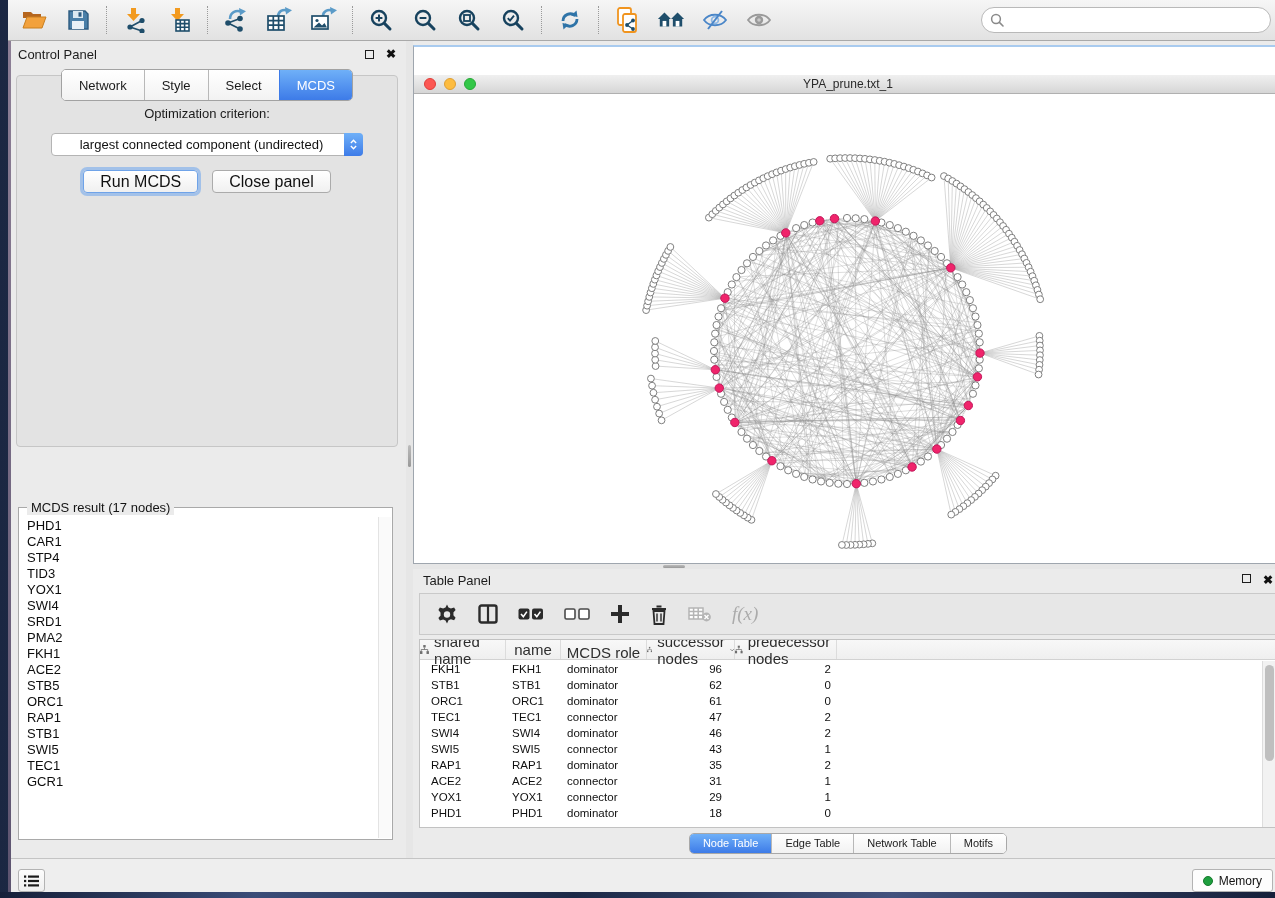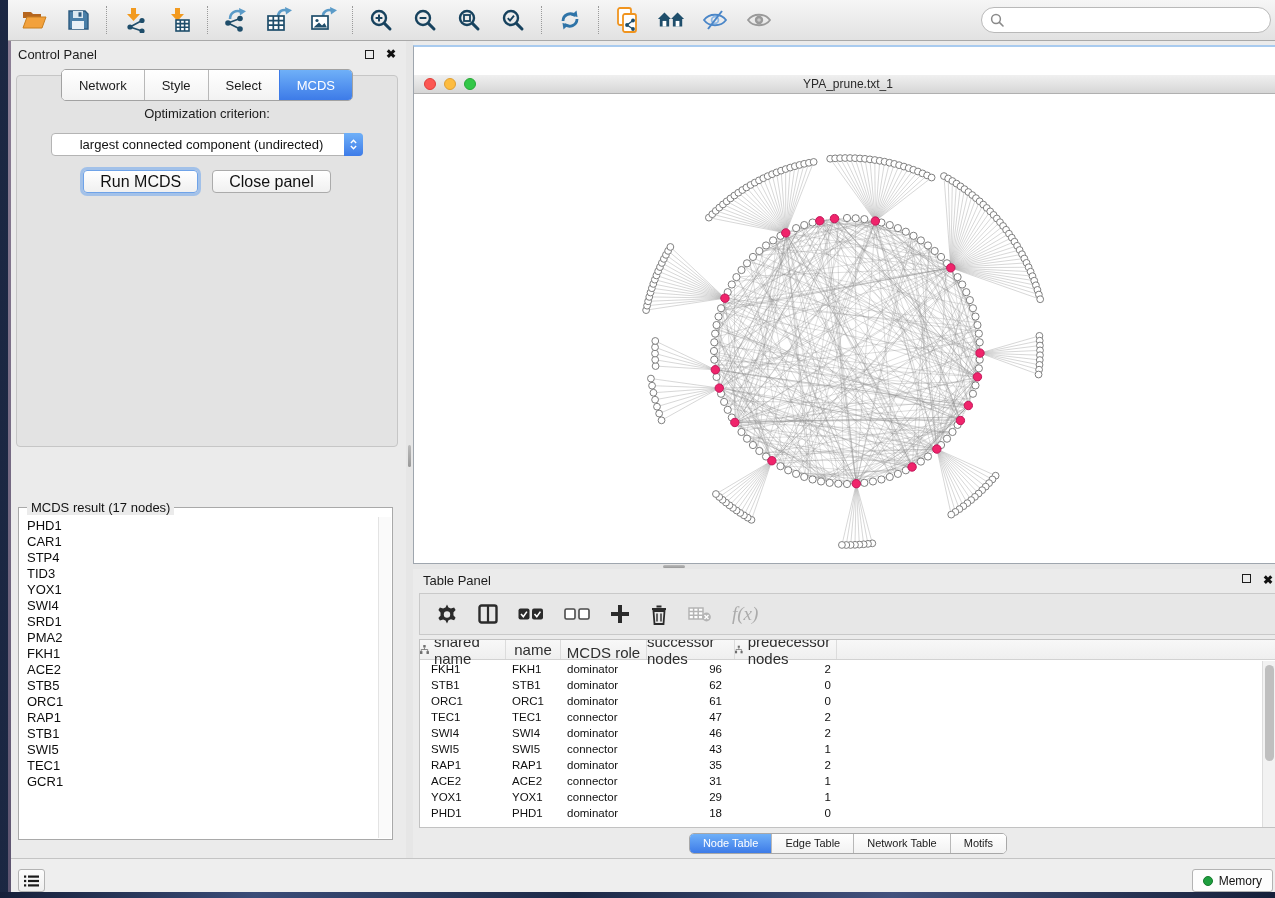--- a/index.html
+++ b/index.html
@@ -1214,21 +1214,21 @@
                 <svg width="11" height="11" viewBox="0 0 11 11">
                   <g fill="#6e6e6e">
                     <rect x="4" y="0" width="3" height="3"></rect>
                     <rect x="0" y="7.5" width="3" height="3.5"></rect>
                     <rect x="8" y="7.5" width="3" height="3.5"></rect>
                   </g>
                   <path d="M5.5 3 v2.5 M1.5 7.5 v-2 h8 v2" fill="none" stroke="#6e6e6e" stroke-width="1"></path>
                 </svg>
                 <span>MCDS role</span>
               </div>
-              <div class="col-cell" style="width: 88px; flex-direction: column;">
+              <div class="col-cell" style="width: 88px;">
                 <svg width="11" height="11" viewBox="0 0 11 11">
                   <g fill="#6e6e6e">
                     <rect x="4" y="0" width="3" height="3"></rect>
                     <rect x="0" y="7.5" width="3" height="3.5"></rect>
                     <rect x="8" y="7.5" width="3" height="3.5"></rect>
                   </g>
                   <path d="M5.5 3 v2.5 M1.5 7.5 v-2 h8 v2" fill="none" stroke="#6e6e6e" stroke-width="1"></path>
                 </svg>
                 <span>successor nodes</span>
                 <svg width="9" height="6" viewBox="0 0 9 6">

